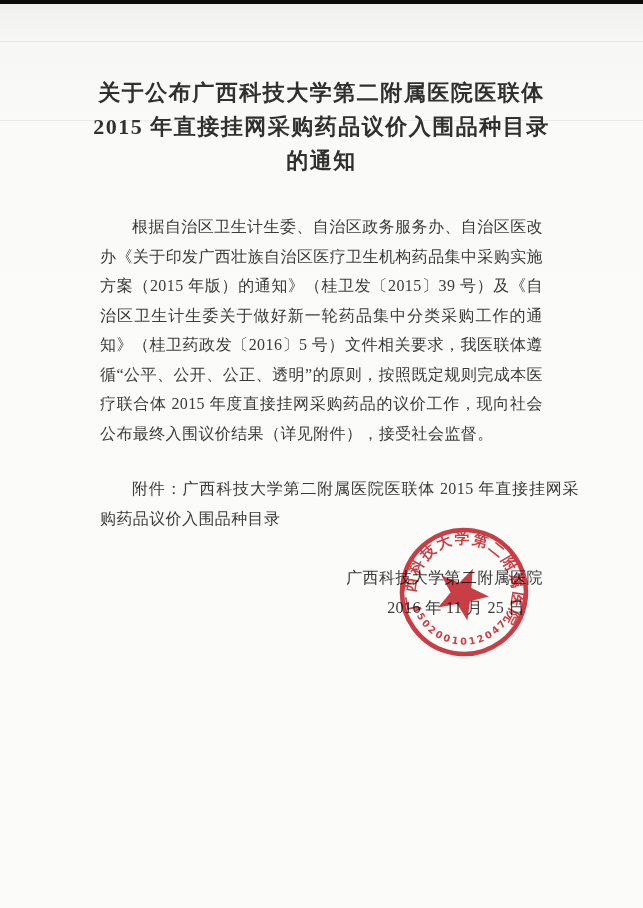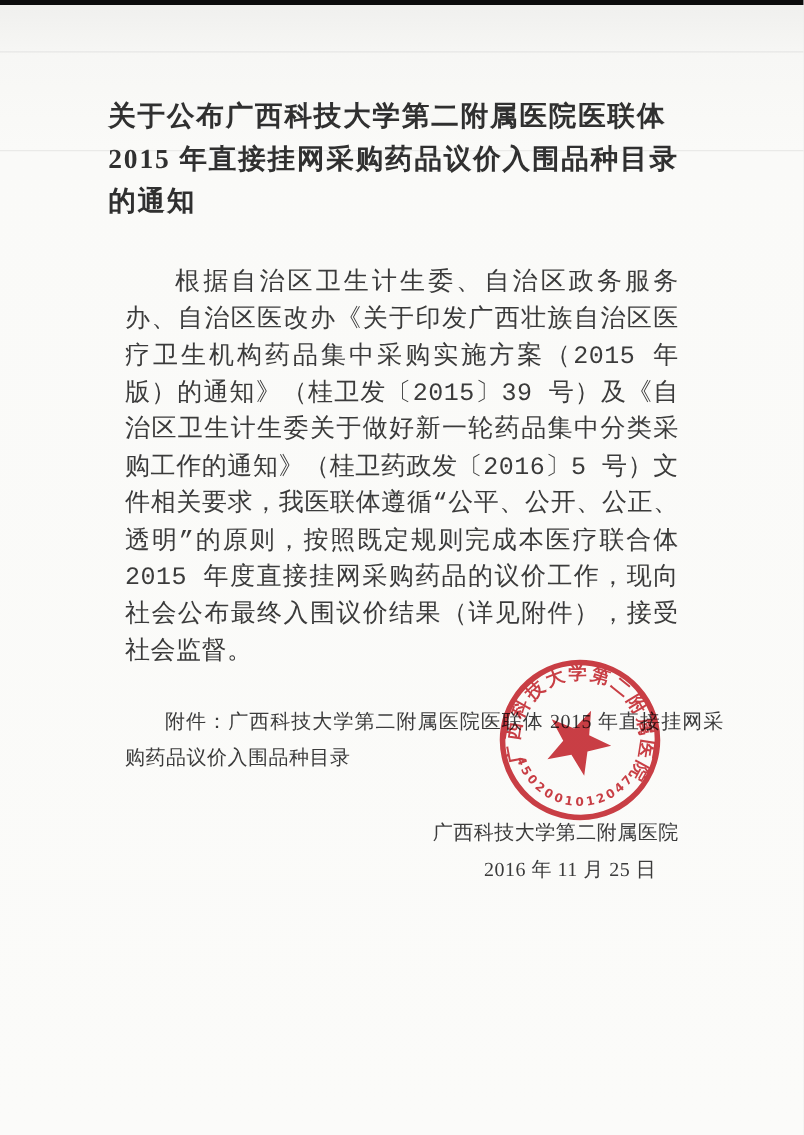--- a/index.html
+++ b/index.html
@@ -28,31 +28,30 @@
   .crease-1{top:41px;}
   .crease-2{top:120px;}
   .doc-title{
     margin:0 auto;
     padding-top:76px;
     width:470px;
     font-size:22px;
     font-weight:bold;
     line-height:34px;
     letter-spacing:1.5px;
-    text-align:left;
+    text-align:center;
     color:#303030;
   }
   .doc-body{
     margin:34px 100px 0 100px;
-    font-size:20px;
+    font-size:16px;
     line-height:29.5px;
     letter-spacing:0.4px;
     text-align:justify;
     text-justify:inter-ideograph;
-    font-family:Liberation Mono, monospace;
   }
   .doc-body p{margin:0;text-indent:2em;}
   .attachment{
     margin:26px 64px 0 100px;
     font-size:16px;
     line-height:29.5px;
     letter-spacing:0.4px;
     text-align:justify;
     text-indent:2em;
   }

